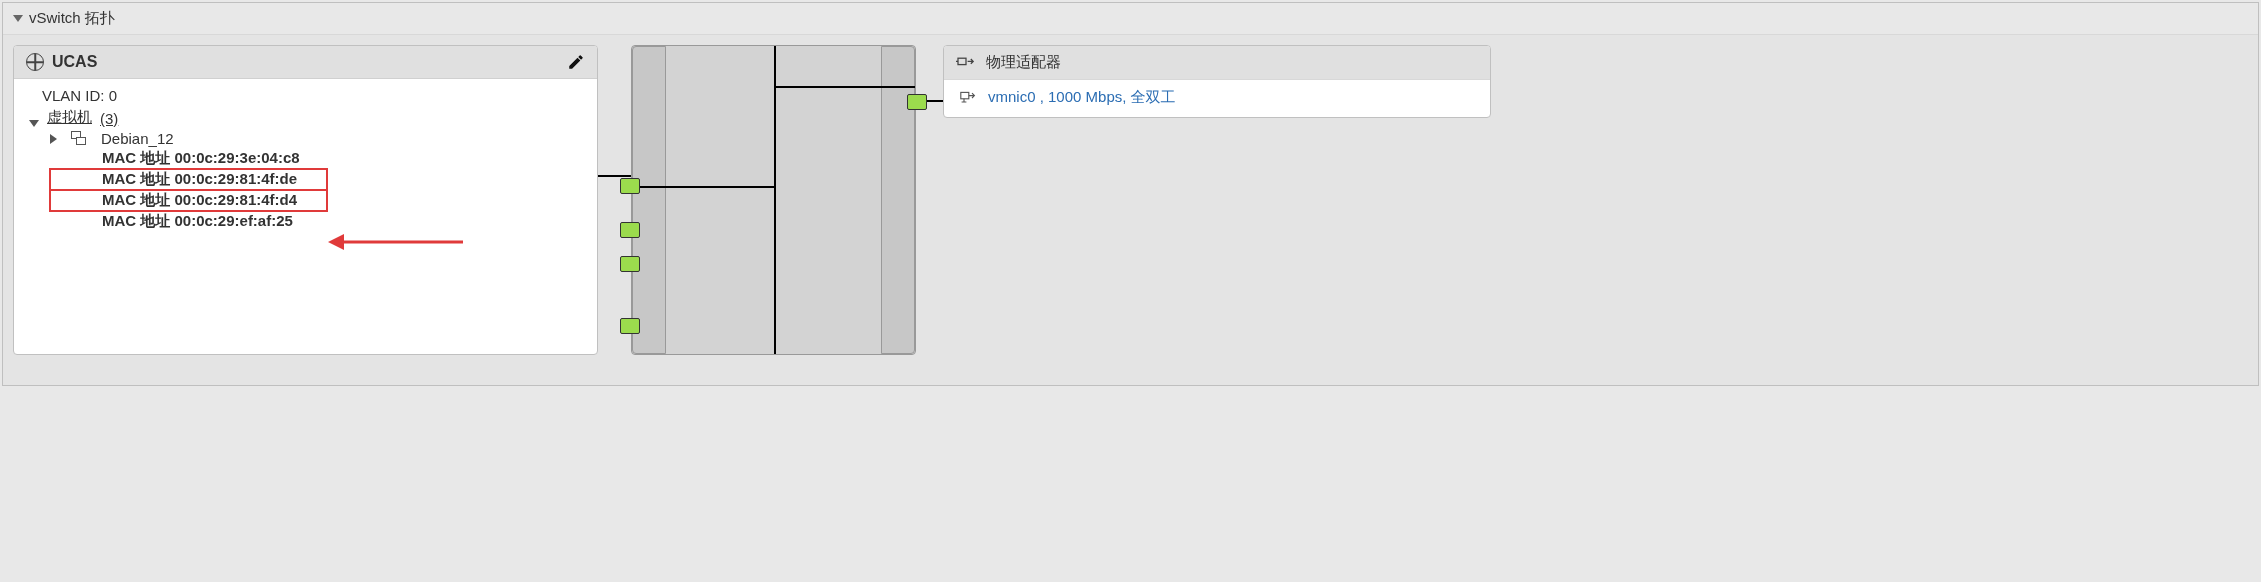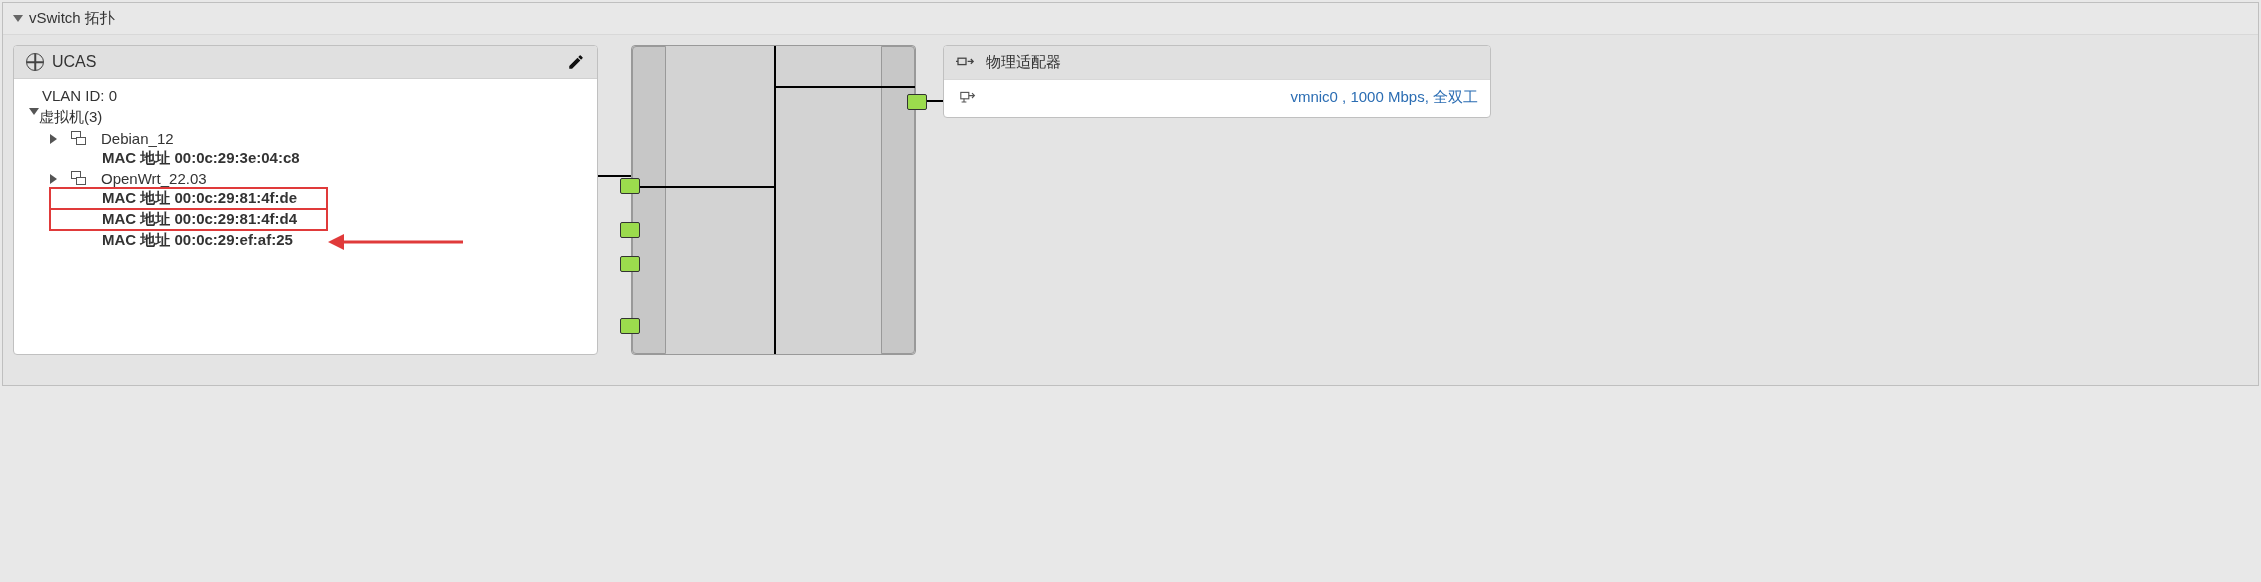--- a/index.html
+++ b/index.html
@@ -67,29 +67,30 @@
   .card-left-header .net-icon::before,
   .card-left-header .net-icon::after {
     content: ""; position: absolute; background: #444;
   }
   .card-left-header .net-icon::before {
     left: 50%; top: 0; width: 1.5px; height: 100%; transform: translateX(-50%);
   }
   .card-left-header .net-icon::after {
     top: 50%; left: 0; height: 1.5px; width: 100%; transform: translateY(-50%);
   }
-  .card-left-header .title { font-weight: 400; font-size: 16px; flex: 1; }
+  .card-left-header .title { font-weight: 700; font-size: 16px; flex: 1; }
   .card-left-header .edit {
     width: 18px; height: 18px; cursor: pointer;
   }
   .card-left-body { padding: 6px 10px 10px 14px; font-size: 15px; }
   .vlan-line { padding: 2px 4px 2px 14px; }
   .vm-toggle {
-    padding: 2px 0; display: flex; align-items: flex-start; gap: 0;
+    padding: 2px 0; display: flex; align-items: flex-end; gap: 8px;
     cursor: pointer;
+    text-decoration: underline;
   }
   .vm-toggle .chev {
     width: 0; height: 0;
     border-left: 5px solid transparent;
     border-right: 5px solid transparent;
     border-top: 7px solid #555;
     margin-left: 1px;
   }
   .vm-list { padding-left: 22px; }
   .vm-item-header {
@@ -176,21 +177,20 @@
     gap: 10px;
     border-bottom: 1px solid #d8d8d8;
     font-size: 15px;
   }
   .card-right-body {
     padding: 8px 12px 10px 14px;
     display: flex;
     align-items: center;
     gap: 10px;
     font-size: 15px;
-    justify-content: space-between;
   }
   .card-right-body a { color: #2b6db3; text-decoration: none; }
   .nic-icon, .phys-icon {
     width: 20px; height: 16px; position: relative; flex-shrink: 0;
   }
   .phys-icon svg, .nic-icon svg { display: block; }
 </style>
 </head>
 <body>
 
@@ -227,28 +227,20 @@
           <div class="vm-item-header">
             <span class="tri-right"></span>
             <span class="vm-icon">
                 <span class="sq a"></span>
                 <span class="sq b"></span>
               </span>
             <span>Debian_12</span>
           </div>
           <div class="mac-line">MAC 地址 00:0c:29:3e:04:c8</div>
 
-          <div class="vm-item-header">
-            <span class="tri-right"></span>
-            <span class="vm-icon">
-                <span class="sq a"></span>
-                <span class="sq b"></span>
-              </span>
-            <span>OpenWrt_22.03</span>
-          </div>
           <div class="mac-line hl">MAC 地址 00:0c:29:81:4f:de</div>
           <div class="mac-line hl">MAC 地址 00:0c:29:81:4f:d4</div>
 
           <div class="mac-line">MAC 地址 00:0c:29:ef:af:25</div>
 
         </div>
       </div>
     </div>
 
     <svg class="arrow-annot" viewBox="0 0 135 24">

